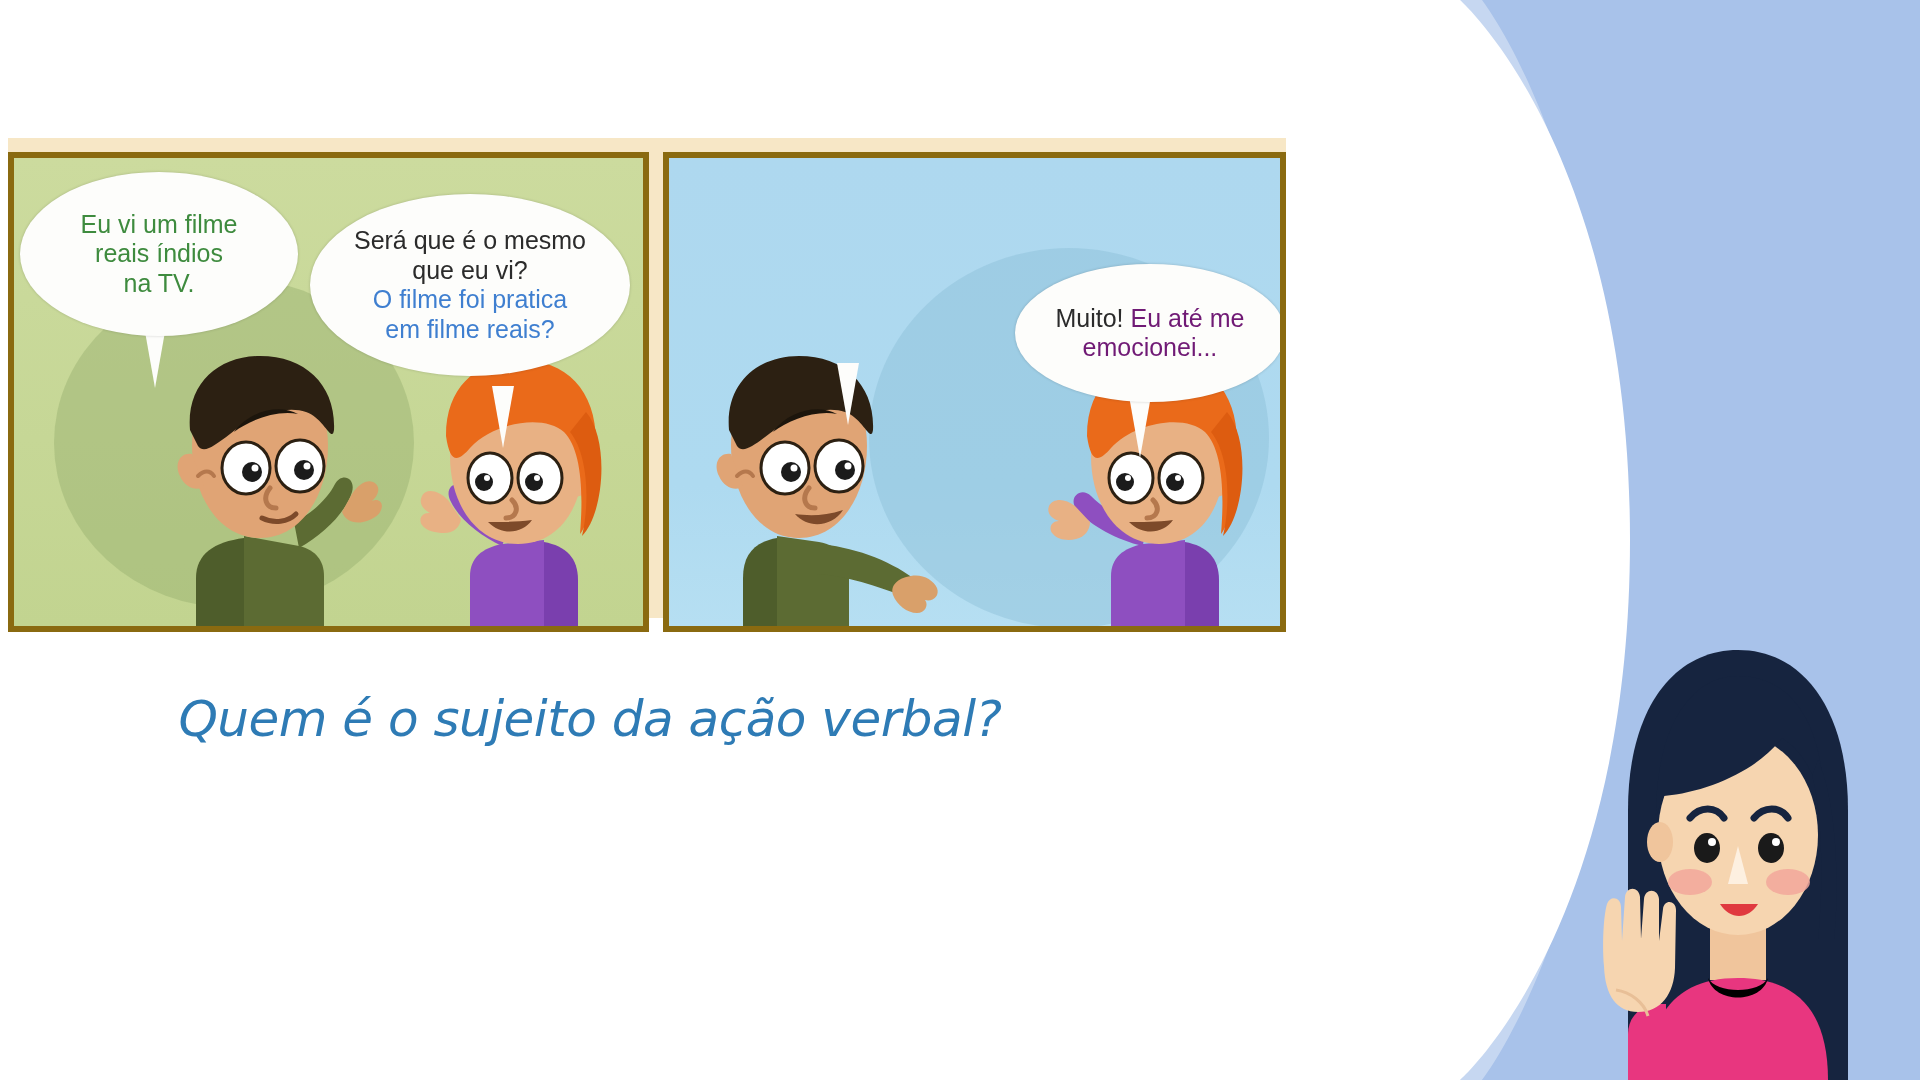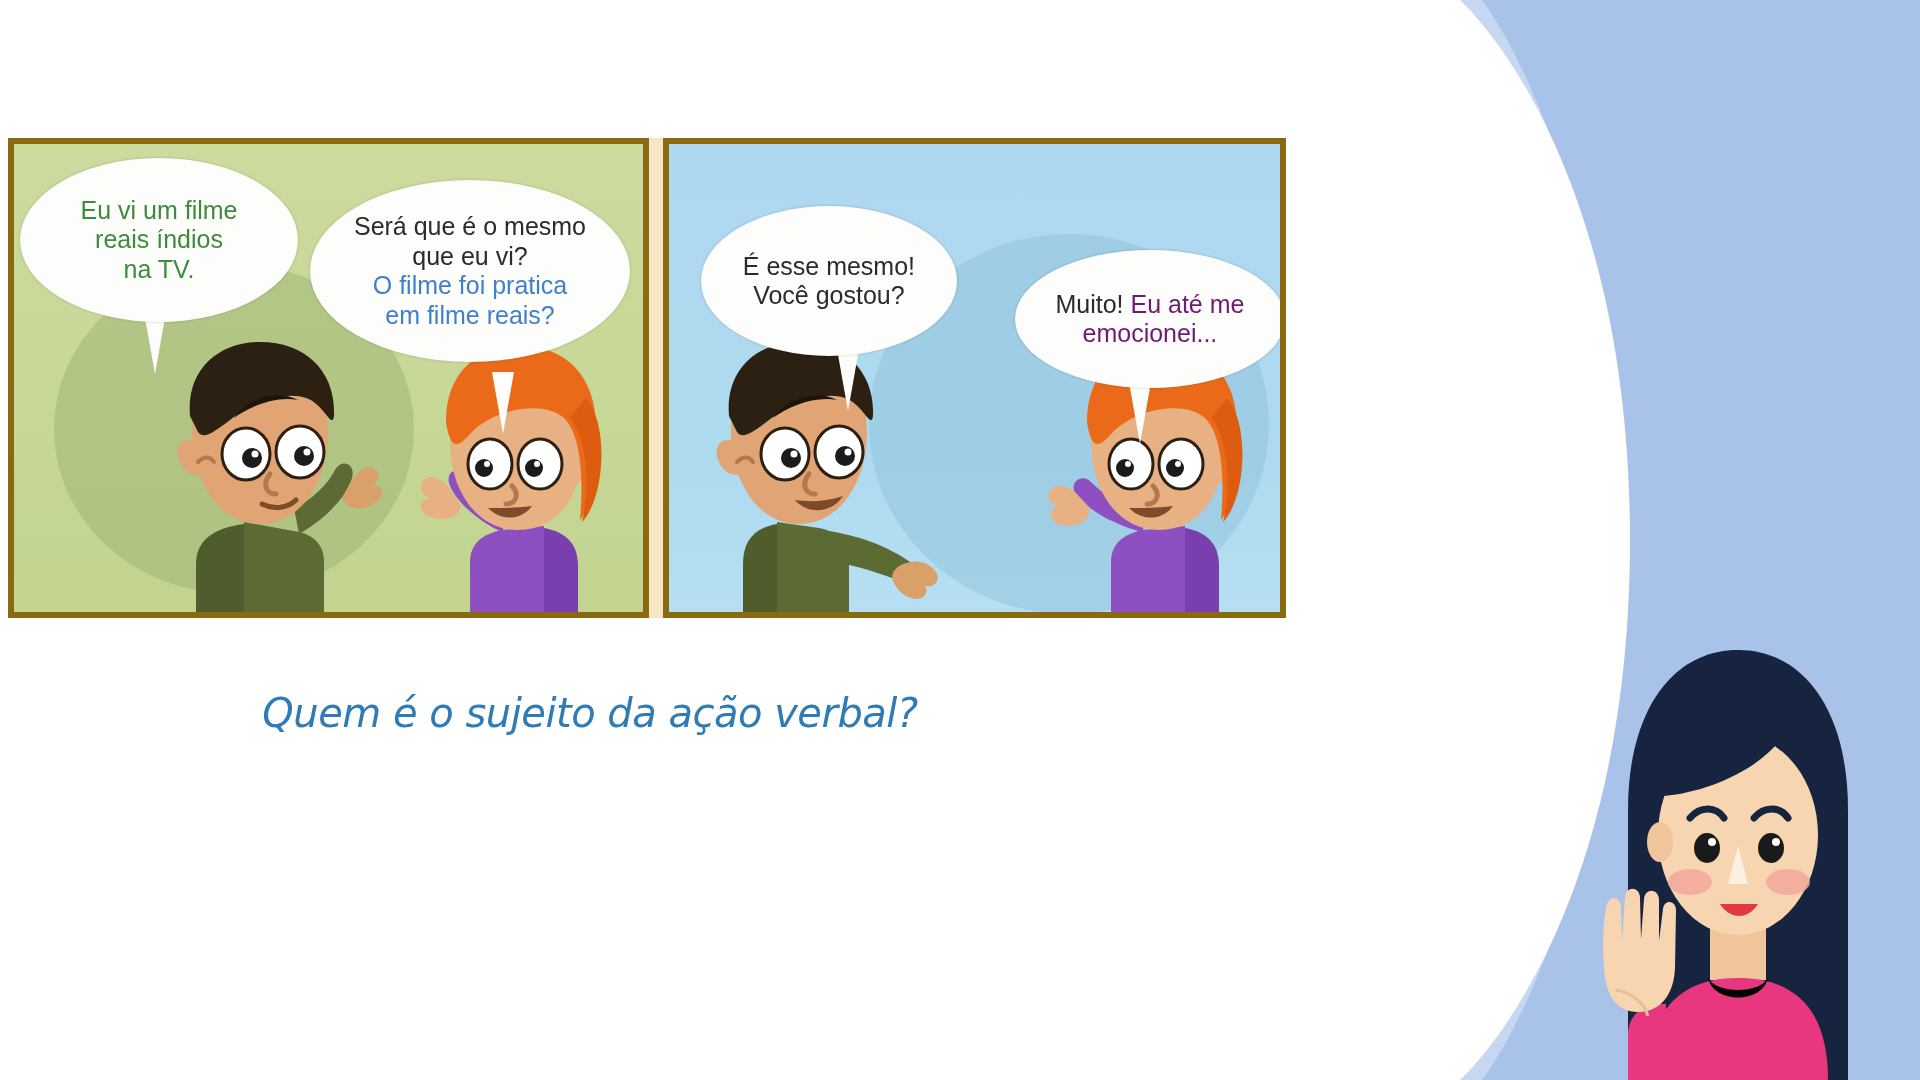--- a/index.html
+++ b/index.html
@@ -21,20 +21,21 @@
     width:1278px; height:480px;
     display:flex;
     background:#f7e7c6;
     z-index:2;
   }
   .panel {
     position:relative;
     height:100%;
     border:6px solid #8a6a10;
     overflow:hidden;
+    margin-top:14px;
   }
   .panel-1 { width:648px; background:linear-gradient(180deg,#ccdb9e 0%,#c6d796 60%,#c2d490 100%); }
   .panel-2 { width:630px; margin-left:14px; background:linear-gradient(180deg,#aed8ef 0%,#aedaf0 70%,#b6dff2 100%); }
   .panel-1::before {
     content:""; position:absolute; left:40px; top:120px;
     width:360px; height:330px; border-radius:50%;
     background:rgba(150,175,110,.45);
   }
   .panel-2::before {
     content:""; position:absolute; left:200px; top:90px;
@@ -78,21 +79,21 @@
   .kid { position:absolute; bottom:0; }
   .kid svg { display:block; }
 
   
   .question {
     position:absolute;
     left:0; top:690px; width:1180px;
     text-align:center;
     font-family:"DejaVu Sans", sans-serif;
     font-style:italic;
-    font-size:40px;
+    font-size:50px;
     line-height:1.18;
     color:#2e7bb5;
     letter-spacing:-0.5px;
     z-index:4;
   }
   .question .q-line { display:block; }
 
   
   .girl { position:absolute; right:22px; bottom:0; width:330px; height:470px; z-index:6; }
   .girl svg { display:block; }
@@ -209,24 +210,20 @@
         <circle cx="106" cy="146" r="9" fill="#1b1b1b"></circle>
         <circle cx="156" cy="146" r="9" fill="#1b1b1b"></circle>
         <circle cx="109" cy="142" r="3" fill="#fff"></circle>
         <circle cx="159" cy="142" r="3" fill="#fff"></circle>
         <path d="M134,164 c8,8 4,18 -6,18" stroke="#b5784d" stroke-width="5" fill="none" stroke-linecap="round"></path>
         <path d="M110,186 c14,14 34,12 44,-2 -16,2 -32,2 -44,2 Z" fill="#7d4a2a"></path>
       </svg>
     </div>
 
     <div class="tail b3t"></div>
-    <div class="bubble b3">
-      <span class="ln">É esse mesmo!</span>
-      <span class="ln">Você gostou?</span>
-    </div>
 
     <div class="tail b4t"></div>
     <div class="bubble b4">
       <span class="ln"><span>Muito!</span> <span class="red">Eu até me</span></span>
       <span class="ln red">emocionei...</span>
     </div>
   </div>
 </div>
 
 <div class="question">

